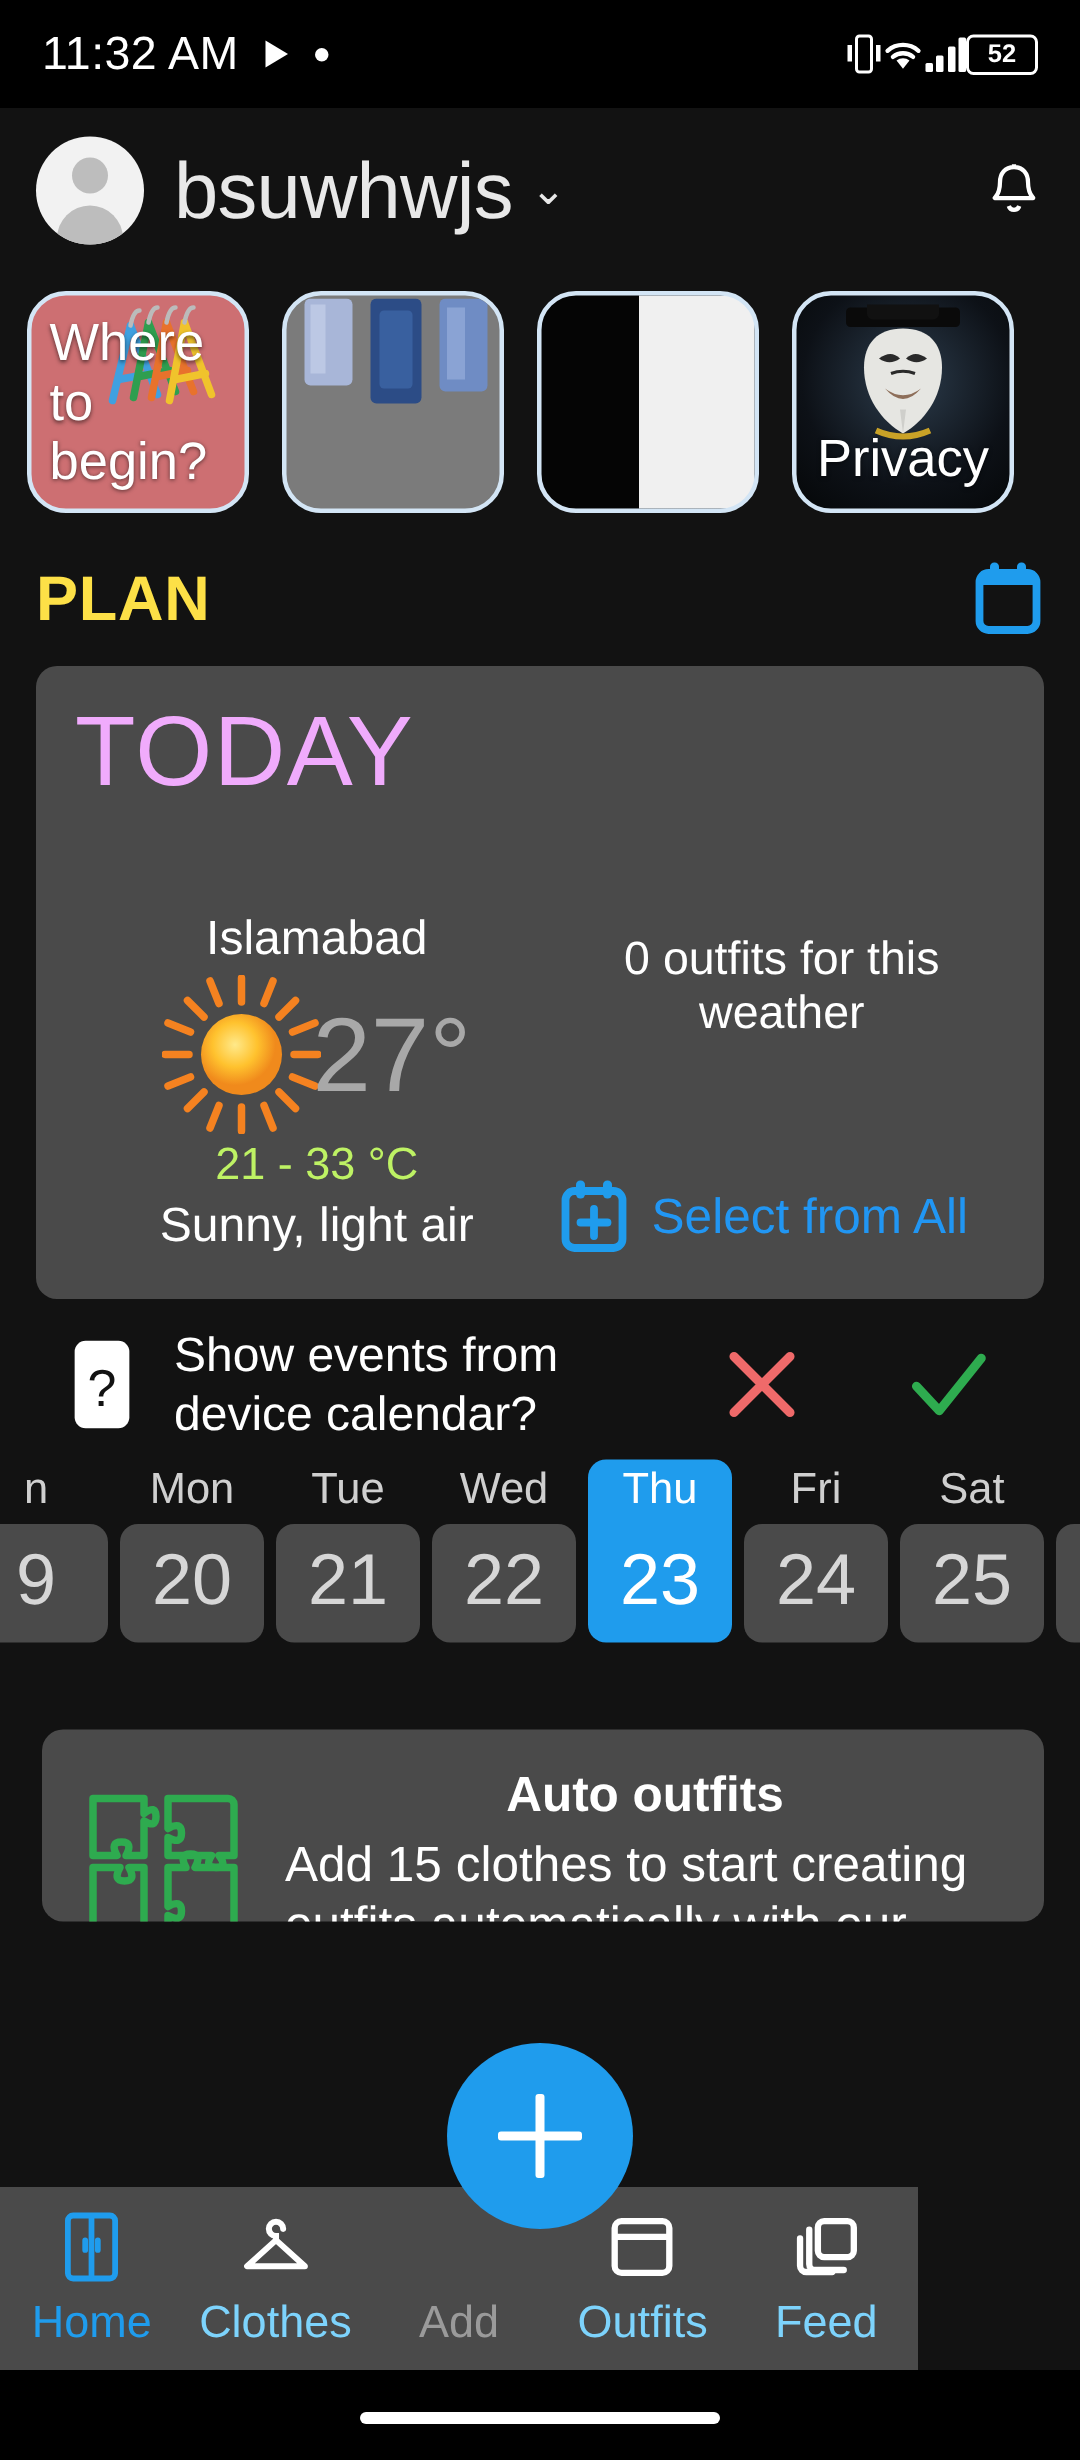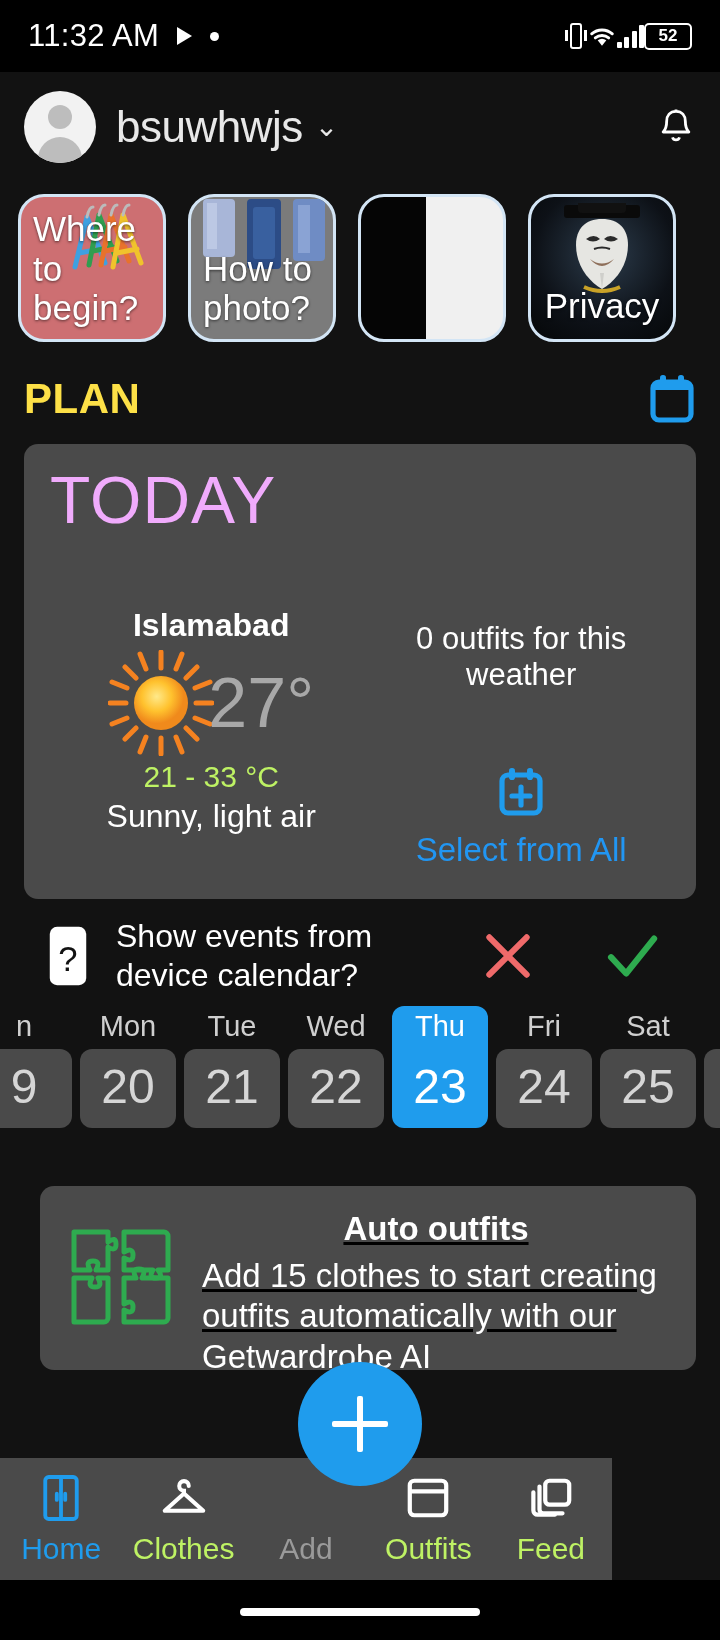--- a/index.html
+++ b/index.html
@@ -41,21 +41,21 @@
   .ic-batt { position:relative; width:48px; height:27px; border:2.5px solid #fff; border-radius:5px;
              display:flex; align-items:center; justify-content:center; }
   .ic-batt:after { content:""; position:absolute; left:-6px; top:8px; width:4px; height:10px; background:#fff; border-radius:2px 0 0 2px; }
   .ic-batt span { font-size:17px; color:#fff; font-weight:600; }
 
   
   .appbar { height:110px; display:flex; align-items:center; padding:0 24px; background:#121212; }
   .avatar { width:72px; height:72px; border-radius:50%; background:#f2f2f2; position:relative; overflow:hidden; flex:none; }
   .avatar .head { position:absolute; left:50%; top:14px; transform:translateX(-50%); width:24px; height:24px; border-radius:50%; background:#bdbdbd; }
   .avatar .torso { position:absolute; left:50%; bottom:-4px; transform:translateX(-50%); width:44px; height:30px; border-radius:22px 22px 0 0; background:#bdbdbd; }
-  .username { color:#e8e8e8; font-size:44px; margin-left:20px; font-weight:400; letter-spacing:-.5px; }
+  .username { color:#e8e8e8; font-size:53px; margin-left:20px; font-weight:400; letter-spacing:-.5px; }
   .chev { margin-left:12px; color:#e8e8e8; font-size:28px; line-height:1; }
   .bell { margin-left:auto; width:40px; height:44px; }
 
   
   .stories { display:flex; gap:22px; padding:12px 18px 0 18px; }
   .story {
     position:relative; width:148px; height:148px; border-radius:26px;
     border:3px solid #d3e5f5; overflow:hidden; flex:none;
   }
   .story .caption {
@@ -75,29 +75,29 @@
   
   .plan-row { display:flex; align-items:center; padding:32px 24px 14px 24px; }
   .plan-title { color:#fde047; font-size:42px; font-weight:700; letter-spacing:.5px; }
   .plan-cal { margin-left:auto; width:48px; height:50px; }
 
   
   .today-card { margin:6px 24px 0 24px; background:#4a4a4a; border-radius:14px; padding:22px 26px 30px 26px; }
   .today-label { color:#f0abfc; font-size:66px; font-weight:300; letter-spacing:1px; line-height:1.05; }
   .today-body { display:flex; margin-top:72px; }
   .wcol { width:52%; text-align:center; }
-  .city { color:#fff; font-size:32px;font-weight:bold; }
+  .city { color:#fff; font-size:32px; }
   .temp-row { display:flex; align-items:center; justify-content:center; margin-top:6px; }
   .sun { width:106px; height:106px; flex:none; margin-right:-6px; }
   .temp { color:#a8a8a8; font-size:70px; font-weight:300; line-height:1; }
   .range { color:#bef264; font-size:30px; margin-top:4px; }
   .cond { color:#fff; font-size:32px; margin-top:4px; }
   .ocol { flex:1; padding-top:14px; text-align:center; }
   .outfit-count { color:#fff; font-size:31px; }
-  .select-all { display:flex; align-items:center; justify-content:flex-start; gap:14px; margin-top:74px;flex-direction:column; }
+  .select-all { display:flex; align-items:center; justify-content:flex-start; gap:14px; margin-top:93px; }
   .calplus { width:48px; height:50px; flex:none; }
   .select-all span { color:#2196f3; font-size:33px; }
 
   
   .perm { display:flex; align-items:center; padding:18px 34px 6px 46px; gap:26px; }
   .perm-ic { width:44px; height:62px; flex:none; }
   .perm-txt { color:#fff; font-size:32px; line-height:1.2; max-width:400px; }
   .perm-x, .perm-ok { width:56px; height:56px; flex:none; }
   .perm-x { margin-left:auto; margin-right:42px; }
   .perm-ok { margin-right:26px; }
@@ -107,44 +107,44 @@
   .daycell { width:96px; flex:none; text-align:center; }
   .dayname { color:#cfcfcf; font-size:29px; padding-bottom:6px; }
   .daynum {
     background:#4a4a4a; color:#d6d6d6; border-radius:12px;
     font-size:48px; padding:10px 0 14px 0; font-weight:300;
   }
   .daycell.sel .dayname { color:#fff; background:#1f9ced; border-radius:12px 12px 0 0; padding:4px 0 6px 0; }
   .daycell.sel .daynum { background:#1f9ced; color:#fff; border-radius:0 0 12px 12px; }
 
   
-  .auto-card { margin:58px 24px 0 40px; background:#4a4a4a; border-radius:14px;
+  .auto-card { margin:58px 24px 0 28px; background:#4a4a4a; border-radius:14px;
                padding:24px 26px 30px 26px; display:flex; gap:26px; align-items:flex-start;
-               height:184px; overflow:hidden;text-decoration:underline; }
+               height:128px; overflow:hidden; }
   .puzzle { width:110px; height:110px; flex:none; margin-top:10px; }
   .auto-right { flex:1; }
   .auto-title { color:#fff; font-size:33px; font-weight:700; text-align:center; }
   .auto-desc { color:#fff; font-size:33px; line-height:1.22; margin-top:8px; }
 
   
   .fab {
     position:absolute; left:50%; transform:translateX(-50%);
     bottom:154px; width:124px; height:124px; border-radius:50%;
     background:#1f9ced; display:flex; align-items:center; justify-content:center; z-index:5;
   }
   .fab .plus { position:relative; width:56px; height:56px; }
   .fab .plus:before,.fab .plus:after { content:""; position:absolute; background:#fff; border-radius:2px; }
   .fab .plus:before { left:50%; top:0; transform:translateX(-50%); width:6px; height:56px; }
   .fab .plus:after { top:50%; left:0; transform:translateY(-50%); height:6px; width:56px; }
   .navbar {
     position:absolute; left:0; bottom:60px; width:612px; height:122px;
     background:#4a4a4a; display:flex; align-items:center; z-index:4;
   }
   .navitem { flex:1; display:flex; flex-direction:column; align-items:center; gap:8px; }
-  .navitem .lbl { font-size:30px; color:#bef264; }
+  .navitem .lbl { font-size:30px; color:#7dd3fc; }
   .navitem.active .lbl { color:#1f9ced; }
   .navitem.dim .lbl { color:#9a9a9a; }
   .navicon { height:52px; display:flex; align-items:center; justify-content:center; }
   .navitem.add .navicon { visibility:hidden; }
   .gesture {
     position:absolute; left:50%; transform:translateX(-50%); bottom:24px;
     width:240px; height:8px; border-radius:4px; background:#fff;
   }
   .navspacer { position:absolute; left:0; bottom:0; width:720px; height:60px; background:#000; }
 </style>
@@ -212,21 +212,20 @@
 
     <div class="story story-2">
       <svg class="jeans" viewBox="0 0 136 78">
         <rect x="6" y="0" width="32" height="58" rx="4" fill="#a8b6d8"></rect>
         <rect x="10" y="4" width="10" height="46" fill="#bcc8e4"></rect>
         <rect x="50" y="0" width="34" height="70" rx="4" fill="#2c4c86"></rect>
         <rect x="56" y="8" width="22" height="52" rx="3" fill="#39609f"></rect>
         <rect x="96" y="0" width="32" height="62" rx="4" fill="#6f8cc4"></rect>
         <rect x="101" y="6" width="12" height="48" fill="#8aa3d4"></rect>
       </svg>
-      <div class="caption">How to<br>photo?</div>
     </div>
 
     <div class="story story-3">
       <div class="caption"></div>
     </div>
 
     <div class="story story-4">
       <svg class="mask" viewBox="0 0 104 106">
         <rect x="14" y="2" width="76" height="13" rx="3" fill="#0a0a0a"></rect>
         <rect x="28" y="-8" width="48" height="18" rx="4" fill="#111"></rect>

